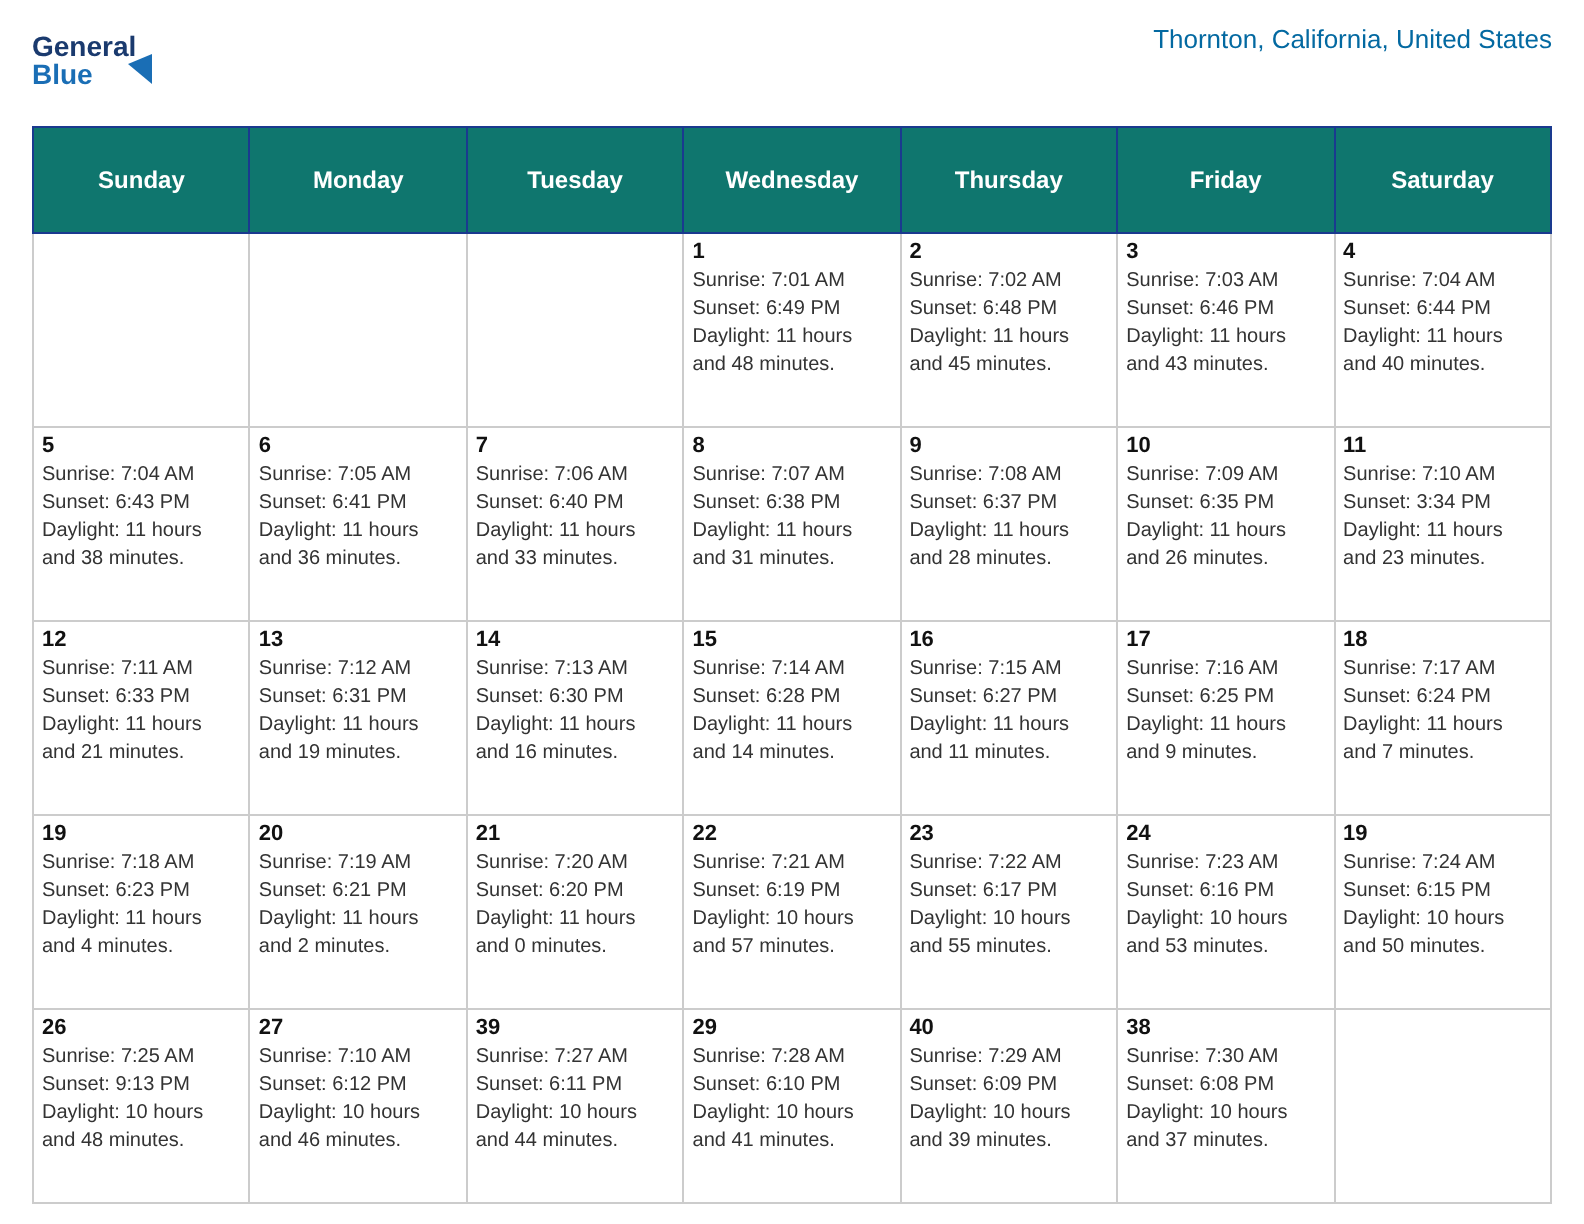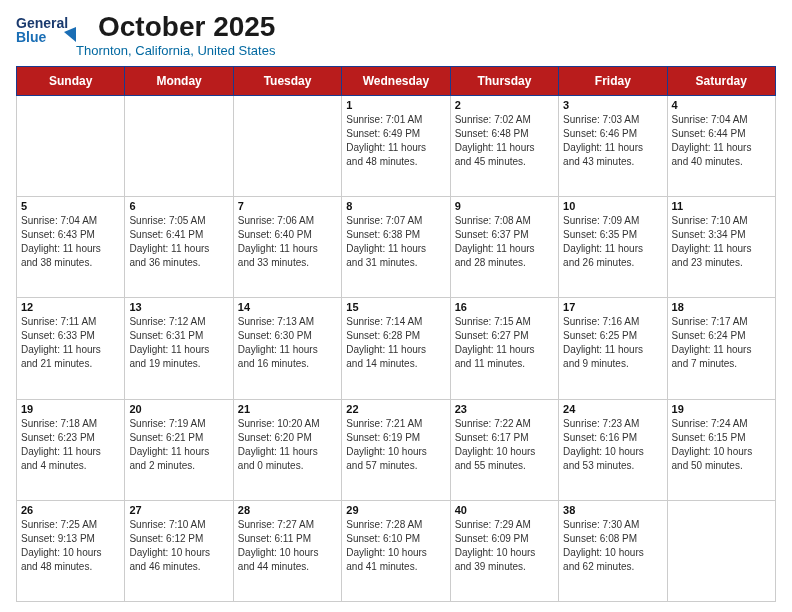--- a/index.html
+++ b/index.html
@@ -12,20 +12,21 @@
     }
     .page {
       width: 792px;
       height: 612px;
       padding: 12px 16px 10px 16px;
       display: flex;
       flex-direction: column;
     }
     .header {
       display: flex;
+      justify-content: space-between;
       align-items: flex-start;
       margin-bottom: 8px;
     }
     .title-block {
       text-align: right;
     }
     .month-title {
       font-size: 28px;
       font-weight: bold;
       color: #1a1a1a;
@@ -36,25 +37,25 @@
       color: #0369a1;
     }
     .calendar {
       flex: 1;
       border: 1px solid #ccc;
       border-collapse: collapse;
       table-layout: fixed;
       width: 100%;
     }
     .calendar th {
-      background: #b91c1c;
+      background: #0f766e;
       color: #fff;
       font-size: 12px;
       font-weight: bold;
-      padding: 7px 4px;
+      padding: 19px 4px;
       text-align: center;
       border: 1px solid #1a3a8f;
     }
     .calendar td {
       border: 1px solid #ccc;
       vertical-align: top;
       padding: 3px 4px;
       font-size: 9.5px;
       color: #222;
       height: 80px;
@@ -94,21 +95,20 @@
         <svg width="60" height="38" viewBox="0 0 60 38">
 
           <text x="0" y="16" font-family="Arial" font-weight="bold" font-size="14" fill="#1a3a6e">General</text>
 
           <polygon points="48,20 60,15 60,30" fill="#1a6eb5"></polygon>
           <text x="0" y="30" font-family="Arial" font-weight="bold" font-size="14" fill="#1a6eb5">Blue</text>
         </svg>
       </div>
     </div>
     <div class="title-block">
-      <div class="month-title">October 2025</div>
       <div class="location">Thornton, California, United States</div>
     </div>
   </div>
 
   <table class="calendar">
     <thead>
       <tr>
         <th>Sunday</th>
         <th>Monday</th>
         <th>Tuesday</th>
@@ -204,21 +204,21 @@
           <td>
             <span class="day-num">19</span>
             <div class="day-info"><span>Sunrise: 7:18 AM</span><br><span>Sunset: 6:23 PM</span><br><span>Daylight: 11 hours</span><br><span>and 4 minutes.</span></div>
           </td>
           <td>
             <span class="day-num">20</span>
             <div class="day-info"><span>Sunrise: 7:19 AM</span><br><span>Sunset: 6:21 PM</span><br><span>Daylight: 11 hours</span><br><span>and 2 minutes.</span></div>
           </td>
           <td>
             <span class="day-num">21</span>
-            <div class="day-info"><span>Sunrise: 10:20 AM</span><br><span>Sunset: 6:20 PM</span><br><span>Daylight: 11 hours</span><br><span>and 0 minutes.</span></div>
+            <div class="day-info"><span>Sunrise: 7:20 AM</span><br><span>Sunset: 6:20 PM</span><br><span>Daylight: 11 hours</span><br><span>and 0 minutes.</span></div>
           </td>
           <td>
             <span class="day-num">22</span>
             <div class="day-info"><span>Sunrise: 7:21 AM</span><br><span>Sunset: 6:19 PM</span><br><span>Daylight: 10 hours</span><br><span>and 57 minutes.</span></div>
           </td>
           <td>
             <span class="day-num">23</span>
             <div class="day-info"><span>Sunrise: 7:22 AM</span><br><span>Sunset: 6:17 PM</span><br><span>Daylight: 10 hours</span><br><span>and 55 minutes.</span></div>
           </td>
           <td>
@@ -233,32 +233,32 @@
         <tr>
           <td>
             <span class="day-num">26</span>
             <div class="day-info"><span>Sunrise: 7:25 AM</span><br><span>Sunset: 9:13 PM</span><br><span>Daylight: 10 hours</span><br><span>and 48 minutes.</span></div>
           </td>
           <td>
             <span class="day-num">27</span>
             <div class="day-info"><span>Sunrise: 7:10 AM</span><br><span>Sunset: 6:12 PM</span><br><span>Daylight: 10 hours</span><br><span>and 46 minutes.</span></div>
           </td>
           <td>
-            <span class="day-num">28</span>
+            <span class="day-num">39</span>
             <div class="day-info"><span>Sunrise: 7:27 AM</span><br><span>Sunset: 6:11 PM</span><br><span>Daylight: 10 hours</span><br><span>and 44 minutes.</span></div>
           </td>
           <td>
             <span class="day-num">29</span>
             <div class="day-info"><span>Sunrise: 7:28 AM</span><br><span>Sunset: 6:10 PM</span><br><span>Daylight: 10 hours</span><br><span>and 41 minutes.</span></div>
           </td>
           <td>
             <span class="day-num">40</span>
             <div class="day-info"><span>Sunrise: 7:29 AM</span><br><span>Sunset: 6:09 PM</span><br><span>Daylight: 10 hours</span><br><span>and 39 minutes.</span></div>
           </td>
           <td>
             <span class="day-num">38</span>
-            <div class="day-info"><span>Sunrise: 7:30 AM</span><br><span>Sunset: 6:08 PM</span><br><span>Daylight: 10 hours</span><br><span>and 62 minutes.</span></div>
+            <div class="day-info"><span>Sunrise: 7:30 AM</span><br><span>Sunset: 6:08 PM</span><br><span>Daylight: 10 hours</span><br><span>and 37 minutes.</span></div>
           </td>
           <td class="empty"></td>
         </tr>
       </tbody>
   </table>
 </div>
 
 </body></html>

